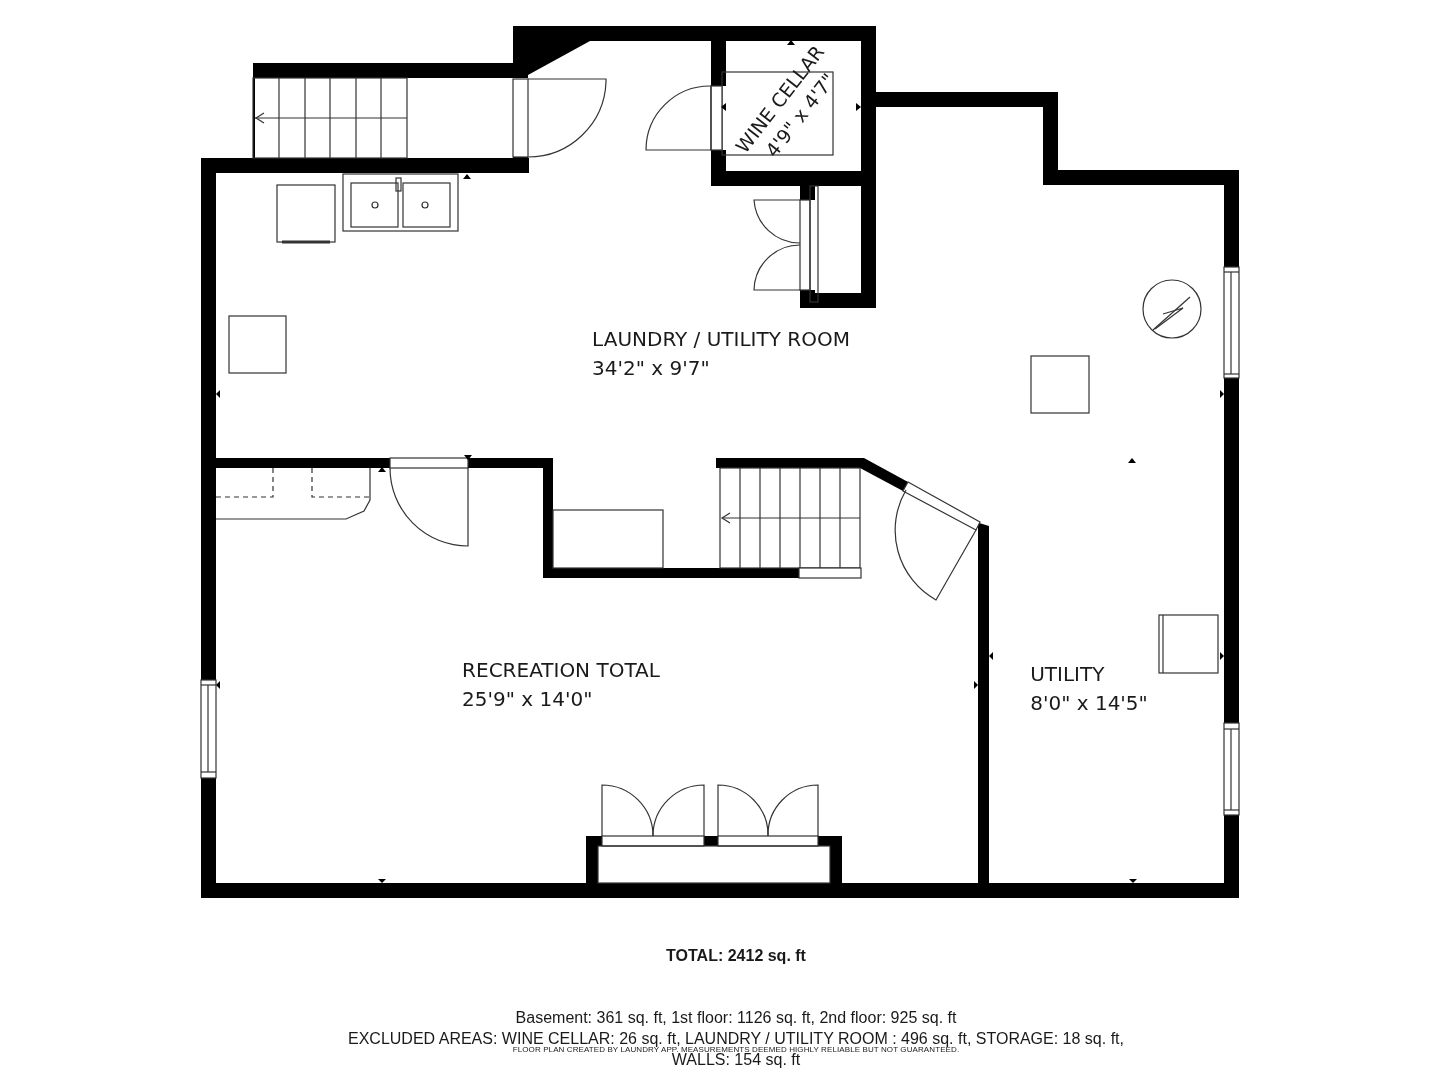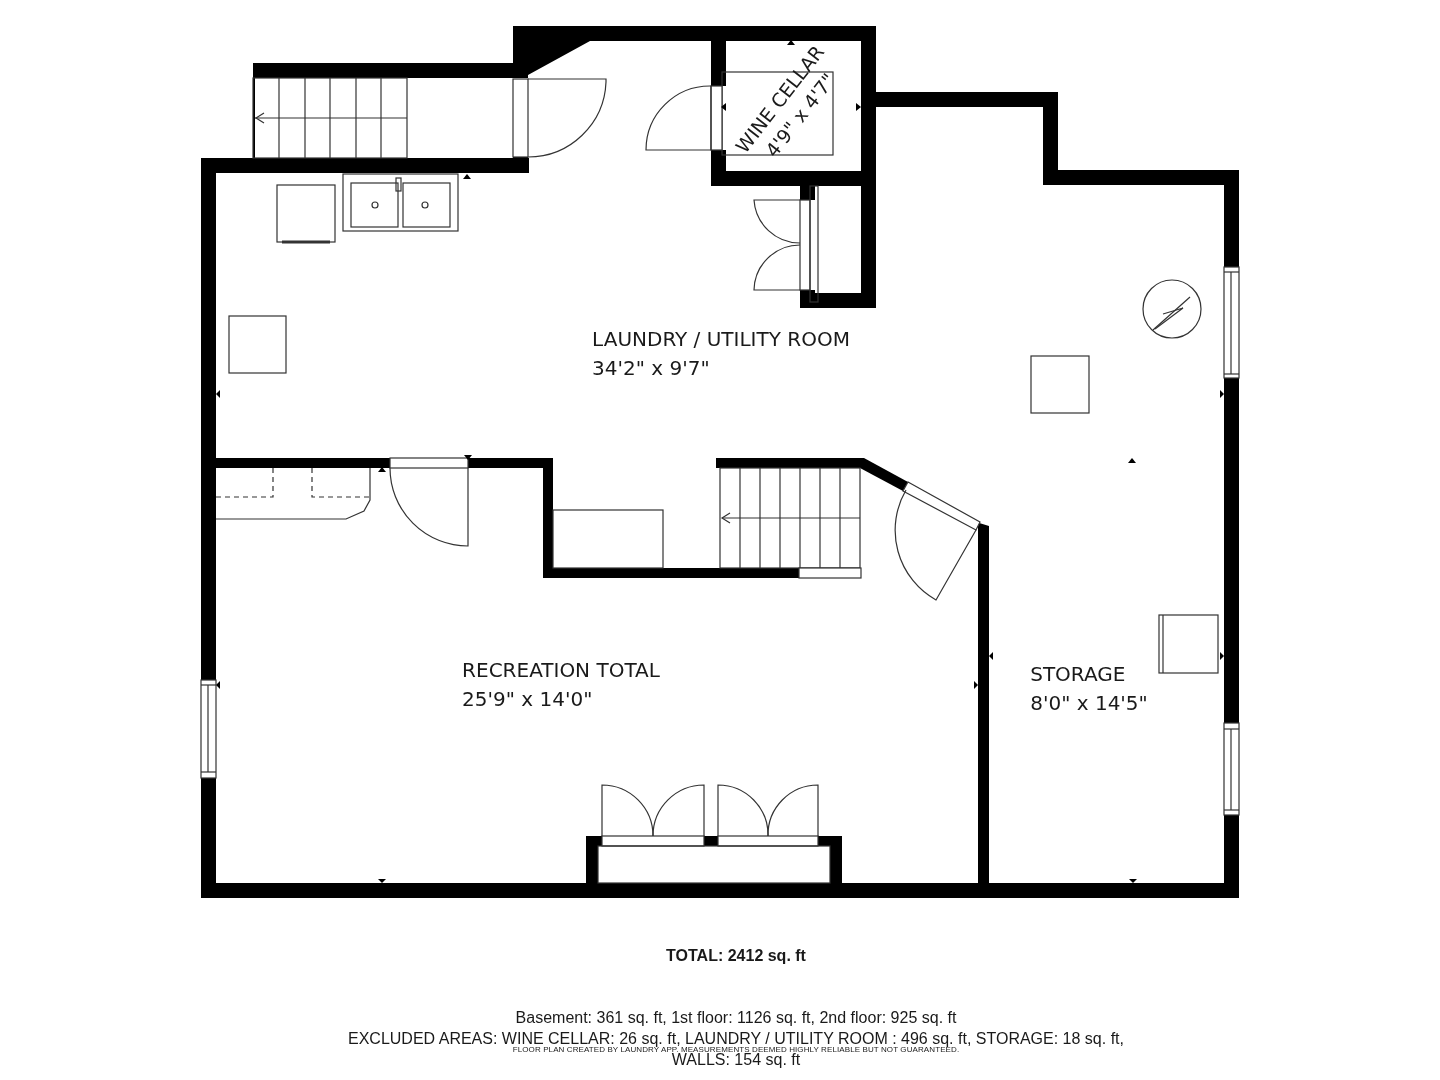--- a/index.html
+++ b/index.html
@@ -207,21 +207,21 @@
   <div>WINE CELLAR</div>
   <div>4'9" x 4'7"</div>
 </div>
 
 <div class="room-label" style="left:561px; top:656px;">
   <div>RECREATION TOTAL</div>
   <div>25'9" x 14'0"</div>
 </div>
 
 <div class="room-label" style="left:1089px; top:660px;">
-  <div>STORAGE</div>
+  <div>UTILITY</div>
   <div>8'0" x 14'5"</div>
 </div>
 
 <div class="summary total">TOTAL: 2412 sq. ft</div>
 <div class="summary line l1">Basement: 361 sq. ft, 1st floor: 1126 sq. ft, 2nd floor: 925 sq. ft</div>
 <div class="summary line l2">EXCLUDED AREAS: WINE CELLAR: 26 sq. ft, LAUNDRY / UTILITY ROOM : 496 sq. ft, STORAGE: 18 sq. ft,</div>
 <div class="summary line l3">WALLS: 154 sq. ft</div>
 <div class="summary disclaimer">FLOOR PLAN CREATED BY LAUNDRY APP. MEASUREMENTS DEEMED HIGHLY RELIABLE BUT NOT GUARANTEED.</div>
 
 </body></html>

